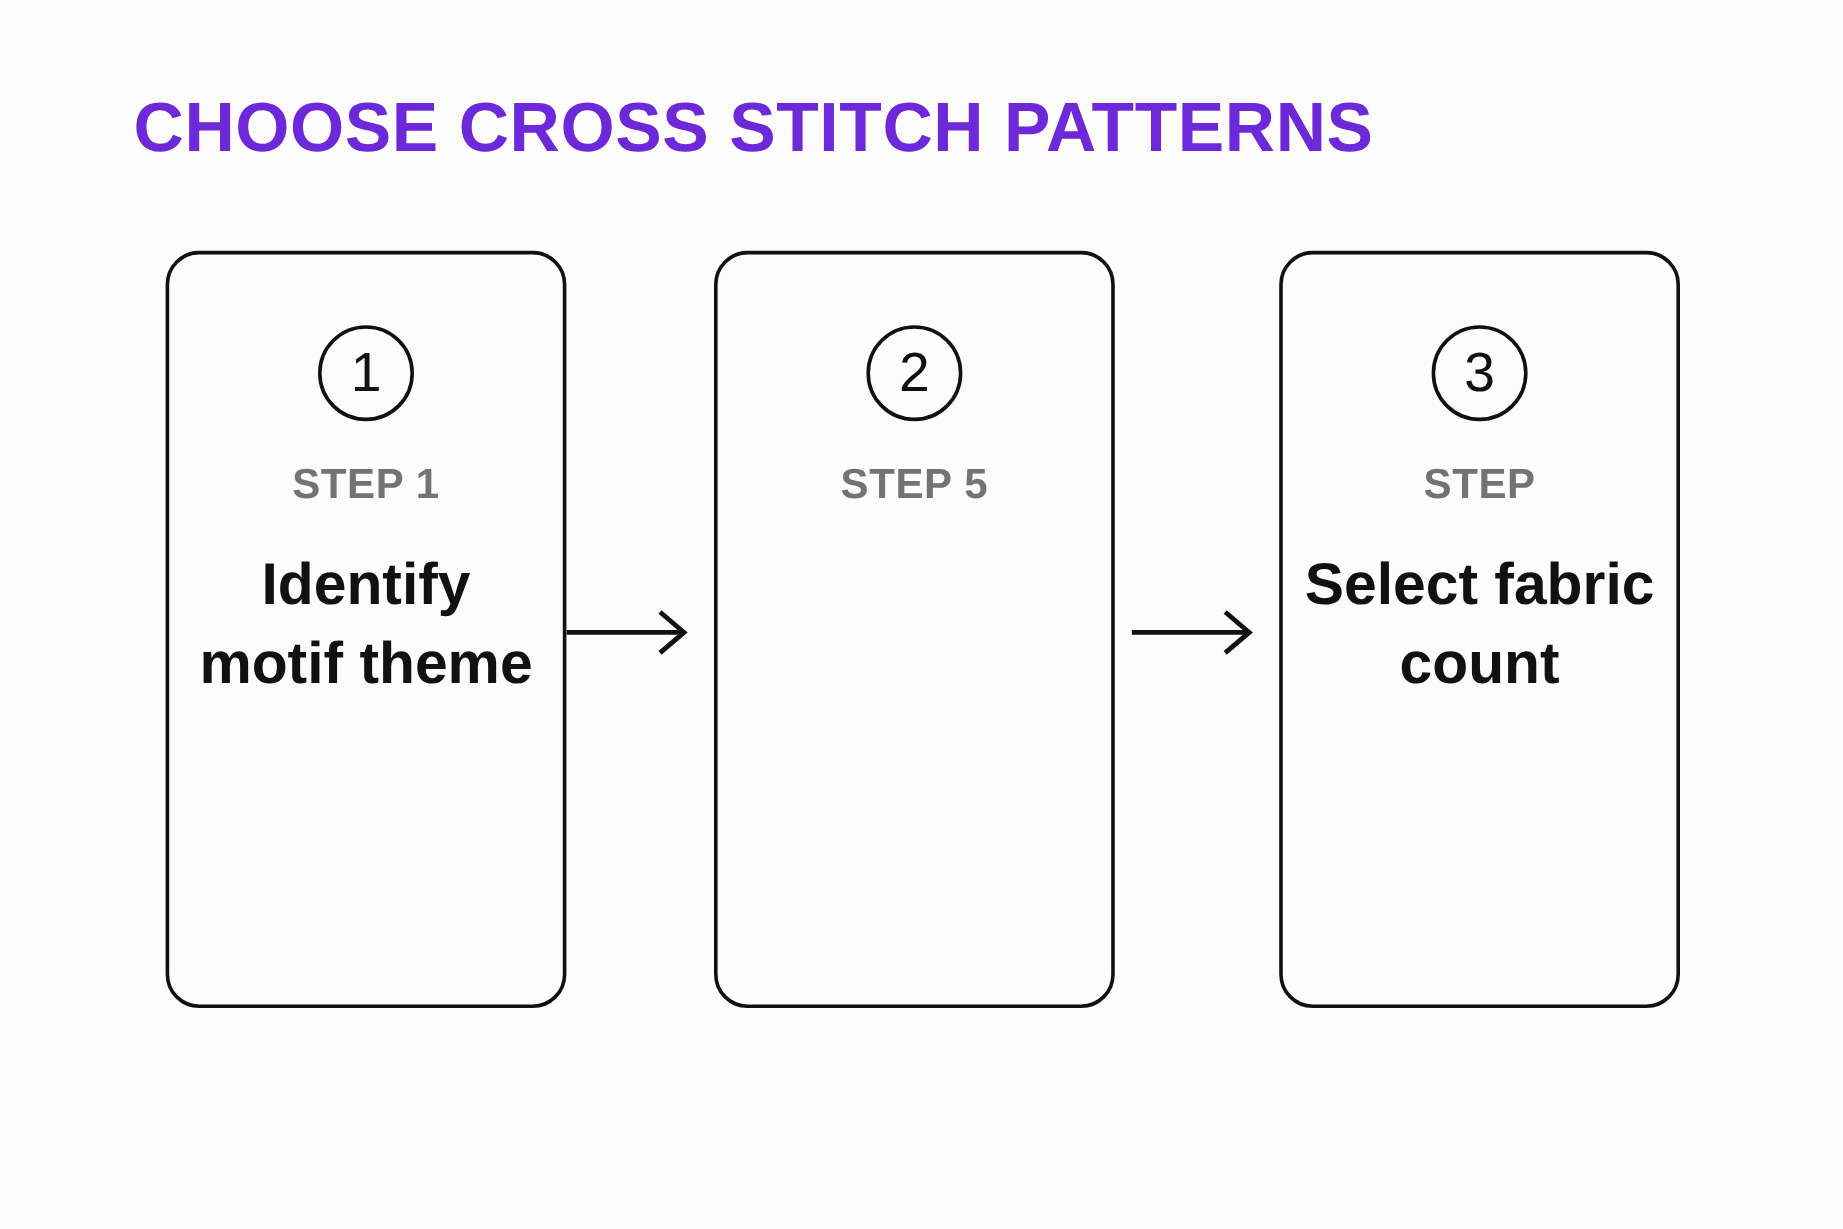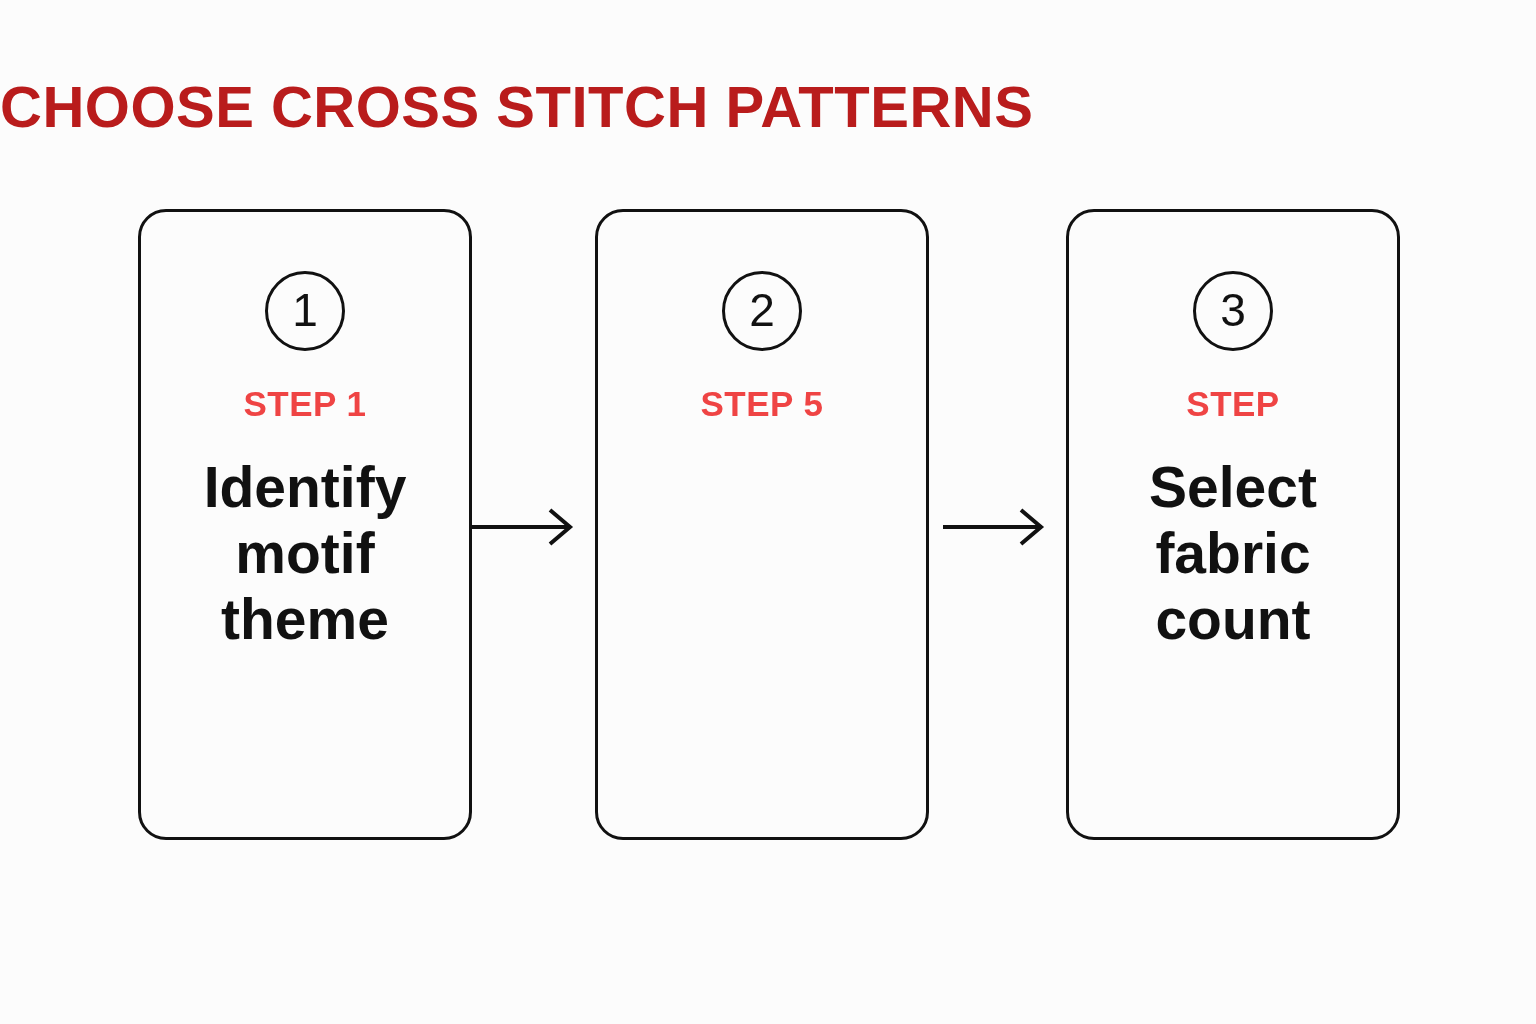--- a/index.html
+++ b/index.html
@@ -15,26 +15,26 @@
     overflow: hidden;
     position: relative;
   }
 
   
   .title {
     position: absolute;
     left: 0;
     top: 78px;
     width: 1256px;
-    text-align: left;
+    text-align: center;
     font-size: 58px;
     font-weight: bold;
     letter-spacing: 0.5px;
     line-height: 1;
-    color: #b91c1c;
+    color: #6d28d9;
     white-space: nowrap;
   }
 
   
   .flow {
     position: absolute;
     left: 138px;
     top: 209px;
     width: 1260px;
     height: 631px;
@@ -80,27 +80,27 @@
     color: #111111;
   }
   .num-circle span { display: block; transform: translateY(-1px); }
 
   .step-label {
     margin-top: 35px;
     font-size: 35px;
     font-weight: bold;
     letter-spacing: 0.5px;
     line-height: 1;
-    color: #ef4444;
+    color: #737373;
     text-align: center;
   }
 
   .step-body {
     margin-top: 33px;
-    font-size: 57px;
+    font-size: 49px;
     font-weight: bold;
     line-height: 66px;
     text-align: center;
     color: #111111;
     width: 300px;
   }
 
   
   .arrow {
     position: absolute;

